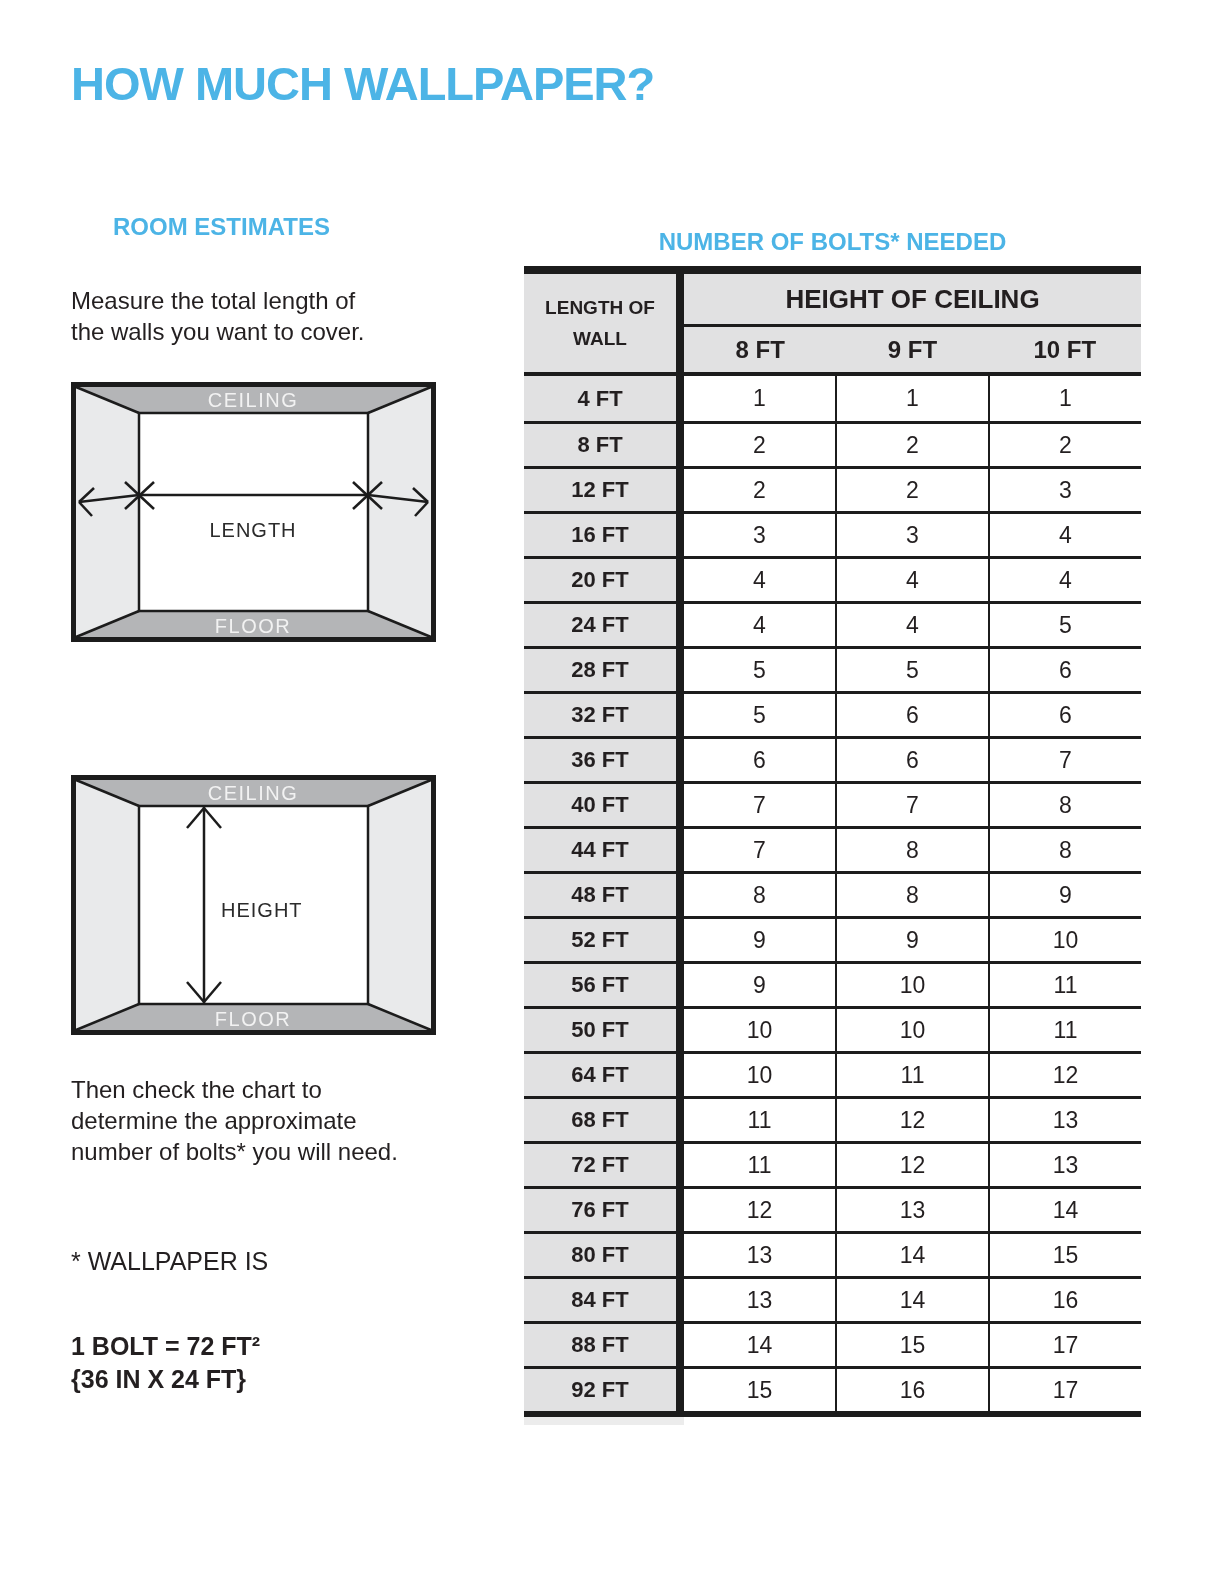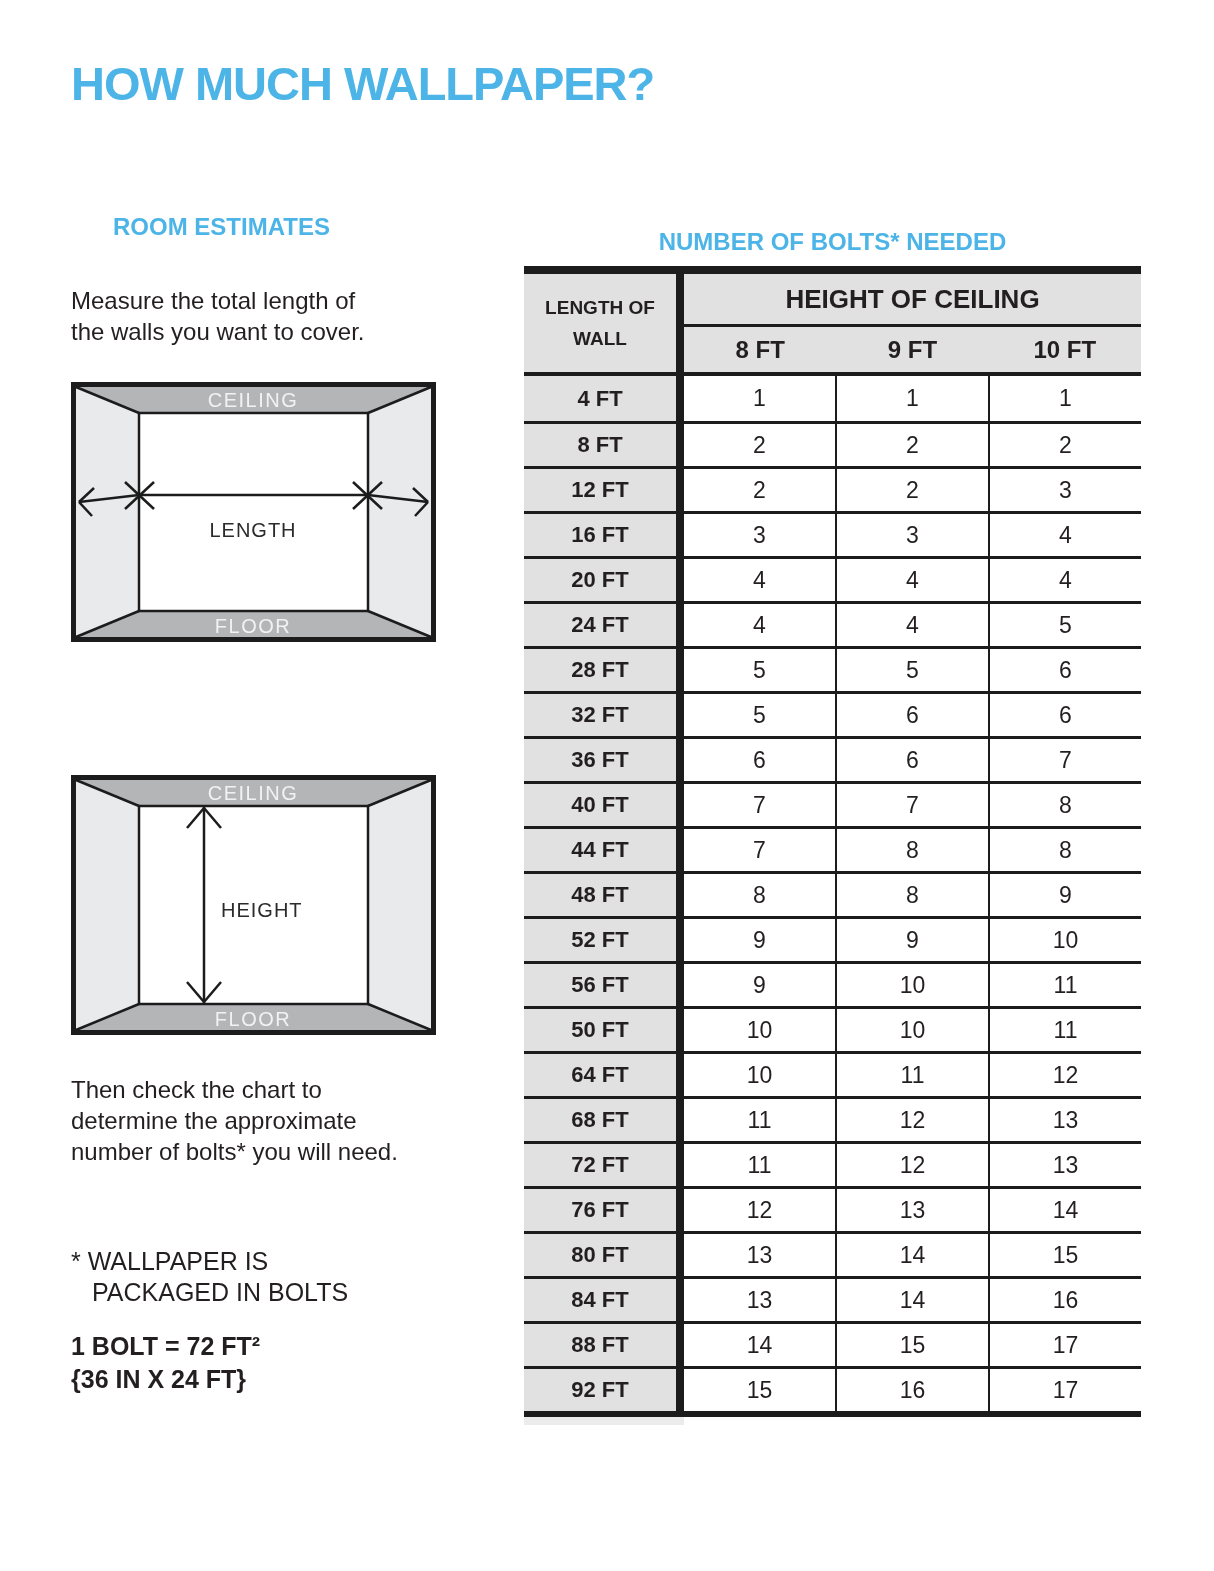--- a/index.html
+++ b/index.html
@@ -127,21 +127,20 @@
     <text class="room-label" x="182" y="251" text-anchor="middle">FLOOR</text>
     <text class="dim-label" x="150" y="142" text-anchor="start">HEIGHT</text>
   </svg>
 
   <p class="para" id="step3">Then check the chart to
 determine the approximate
 number of bolts* you will need.</p>
 
   <div class="footnote">
     <div>* WALLPAPER IS</div>
-    <div class="indent">PACKAGED IN BOLTS</div>
   </div>
 
   <div class="bolt-info">1 BOLT = 72 FT²
 {36 IN X 24 FT}</div>
 
   <div class="bolt-table">
     <div class="thead">
       <div class="th-left">
         <span>LENGTH OF WALL</span>
       </div>

